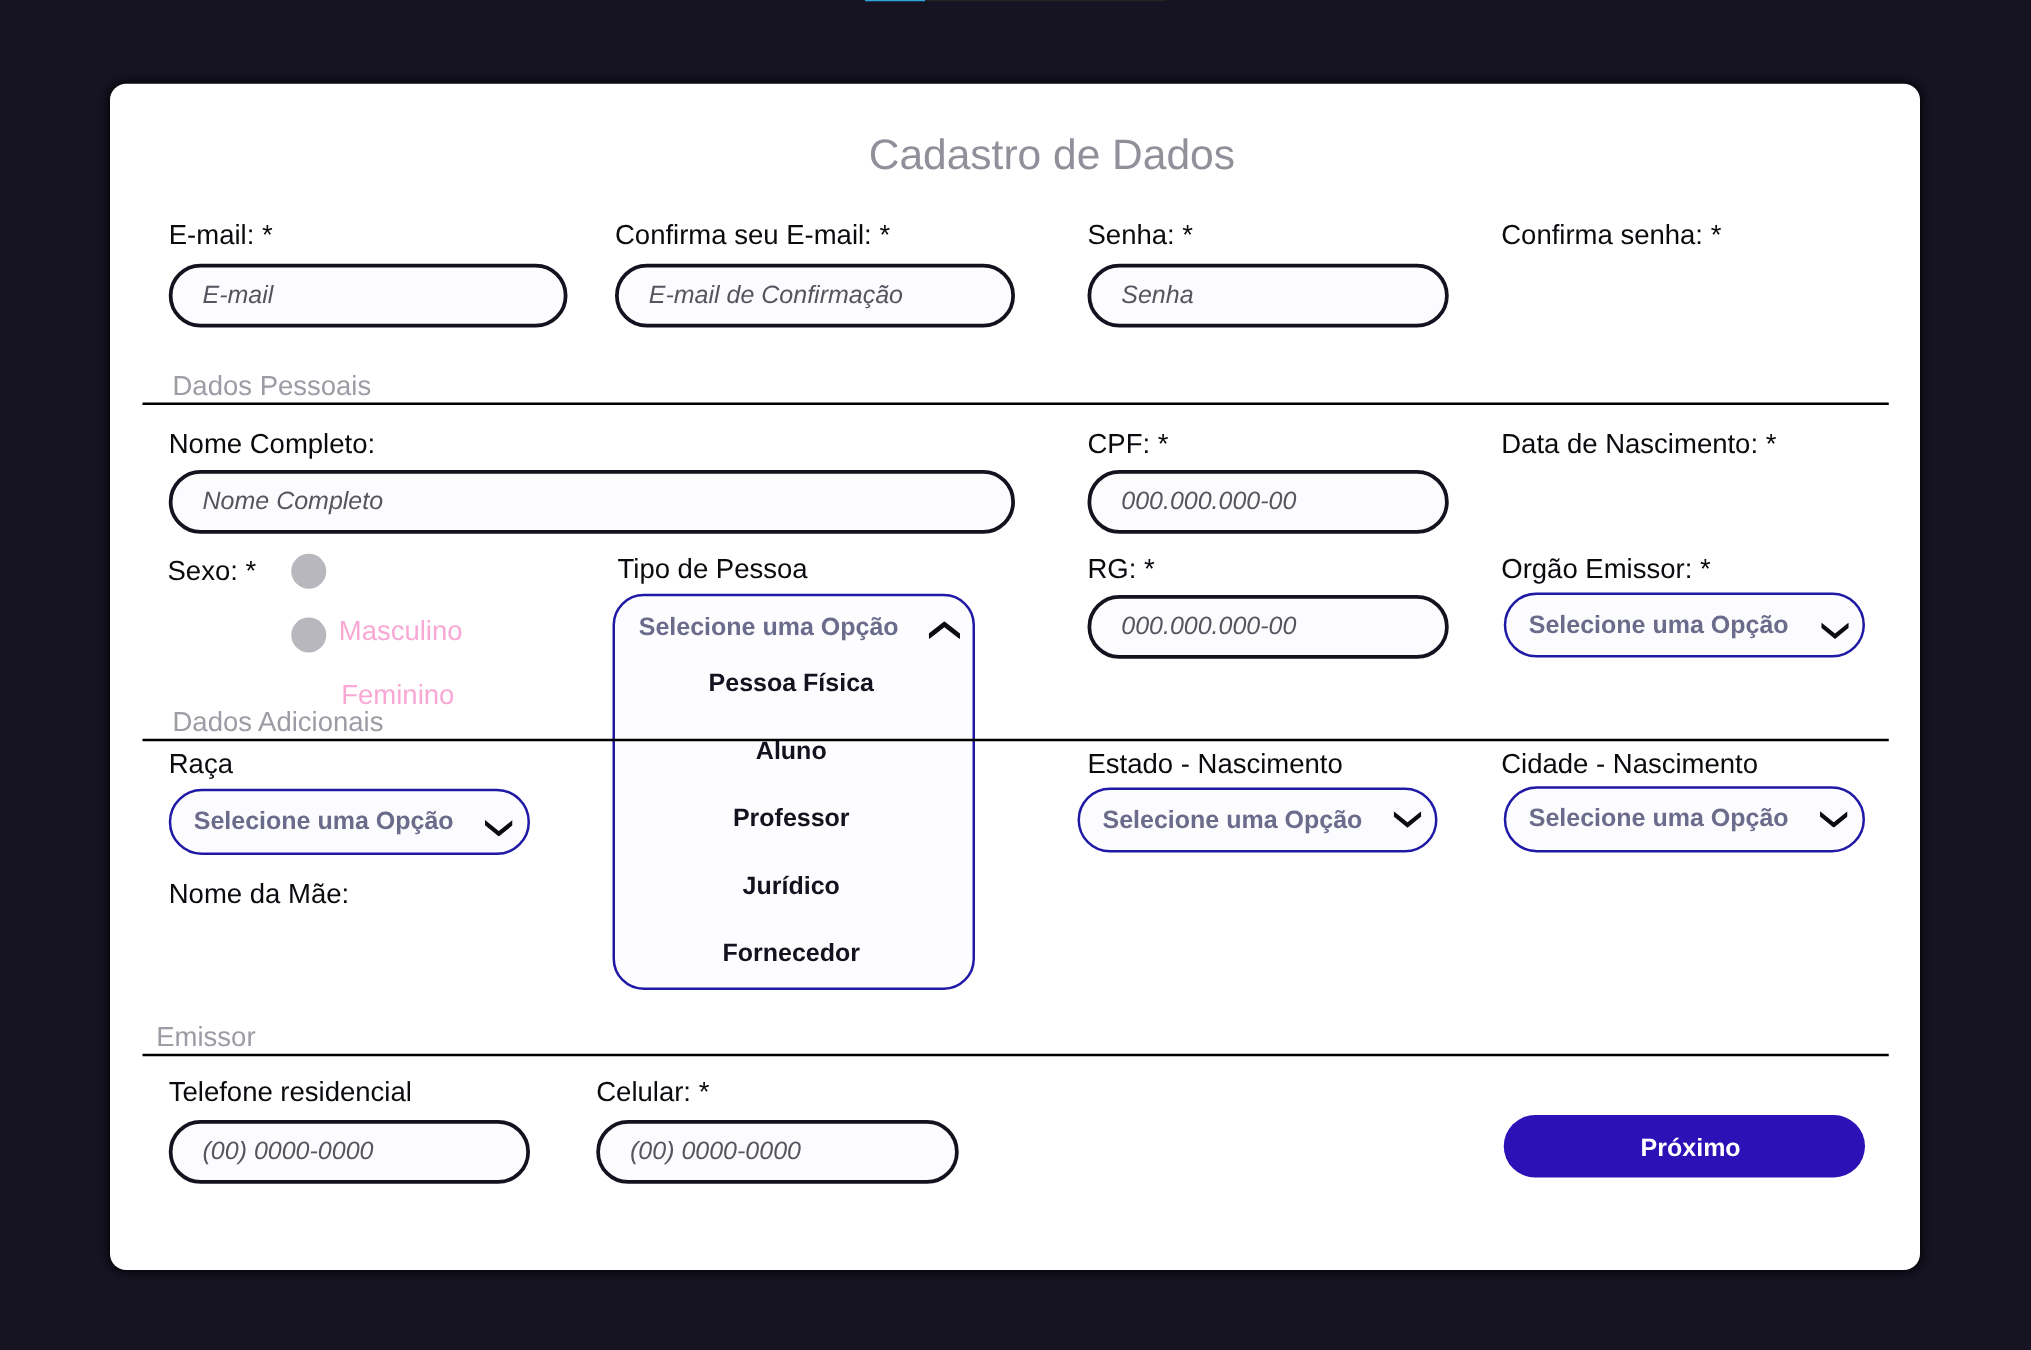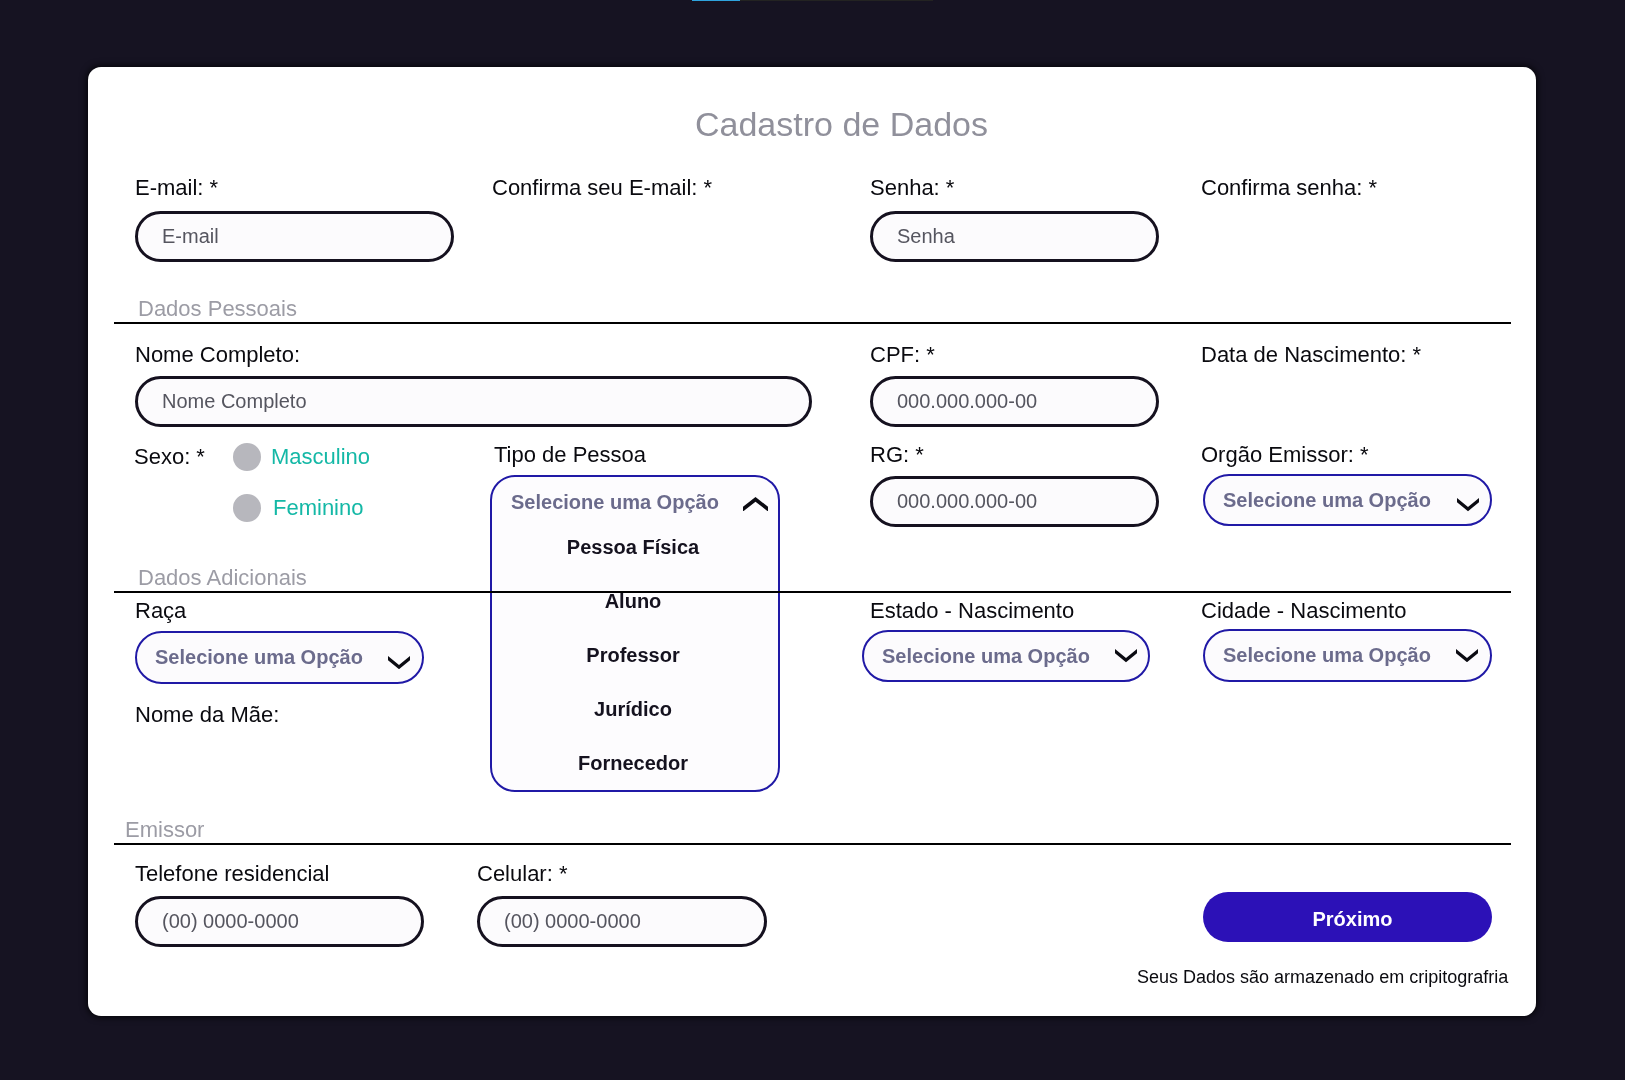--- a/index.html
+++ b/index.html
@@ -26,41 +26,41 @@
 
   
   .lbl{position:absolute;font-size:22px;font-weight:400;color:#0a0a0f;
        line-height:26px;white-space:nowrap;}
 
   
   .pill{position:absolute;box-sizing:border-box;height:51px;
         border:3px solid #15111f;border-radius:26px;background:#fcfbfd;
         display:flex;align-items:center;}
   .pill .ph{font-size:20px;color:#55555f;padding-left:24px;white-space:nowrap;
-            line-height:23px;}
+            line-height:23px;font-style:italic;}
 
   
   .sel{position:absolute;box-sizing:border-box;height:52px;
        border:2.7px solid #2019a6;border-radius:28px;background:#fcfbfd;
        display:flex;align-items:center;justify-content:space-between;}
   .sel .ph{font-size:20px;font-weight:700;color:#6b6b8c;padding-left:18px;
            white-space:nowrap;line-height:23px;}
   .sel .chev{padding-right:11px;display:flex;align-items:center;
              position:relative;top:3px;}
 
   
   .sect{position:absolute;left:114px;width:1397px;height:0;
         border-bottom:2px solid #000000;z-index:40;}
   .sect-label{position:absolute;bottom:0px;font-size:22px;
               color:#9c9ca5;line-height:26px;white-space:nowrap;}
 
   
   .radio{position:absolute;width:28px;height:28px;border-radius:50%;background:#b7b7bd;}
-  .radio-lbl{position:absolute;font-size:22px;color:#14b8a6;line-height:26px;
-             white-space:nowrap;}
+  .radio-lbl{position:absolute;font-size:22px;color:#f9a8d4;line-height:26px;
+             white-space:nowrap;margin-top:48px;}
 
   
   .dd{position:absolute;left:490px;top:475px;width:290px;height:317px;
       box-sizing:border-box;border:2px solid #2019a6;border-radius:25px;
       background:#fdfcfe;z-index:30;}
   .dd-head{position:absolute;left:0;top:0;width:100%;height:46px;
            display:flex;align-items:center;justify-content:space-between;}
   .dd-head .ph{font-size:20px;font-weight:700;color:#6b6b8c;padding-left:19px;
                white-space:nowrap;line-height:23px;position:relative;top:2px;}
   .dd-head .chev{padding-right:10px;display:flex;align-items:center;
@@ -91,20 +91,23 @@
   <div class="card"></div>
 
   <div class="page-title">Cadastro de Dados</div>
 
   <div class="lbl" style="left:135px;top:175px">E-mail: *</div>
   <div class="pill" style="left:135px;top:211px;width:319px">
     <span class="ph">E-mail</span>
   </div>
 
   <div class="lbl" style="left:492px;top:175px">Confirma seu E-mail: *</div>
+  <div class="pill" style="left:492px;top:211px;width:320px">
+    <span class="ph">E-mail de Confirmação</span>
+  </div>
 
   <div class="lbl" style="left:870px;top:175px">Senha: *</div>
   <div class="pill" style="left:870px;top:211px;width:289px">
     <span class="ph">Senha</span>
   </div>
 
   <div class="lbl" style="left:1201px;top:175px">Confirma senha: *</div>
 
   <div class="sect" style="top:322px">
     <span class="sect-label" style="left:24px">Dados Pessoais</span>
@@ -190,21 +193,20 @@
     <span class="ph">(00) 0000-0000</span>
   </div>
 
   <div class="lbl" style="left:477px;top:861px">Celular: *</div>
   <div class="pill" style="left:477px;top:896px;width:290px">
     <span class="ph">(00) 0000-0000</span>
   </div>
 
   <button class="btn">Próximo</button>
 
-  <div class="footnote">Seus Dados são armazenado em cripitografria</div>
 
   <div class="dd">
     <div class="dd-head">
       <span class="ph">Selecione uma Opção</span>
       <span class="chev">
         <svg width="25" height="14.5" viewBox="0 0 25 14.5">
             <path d="M0 14.5 L12.5 4.7 L25 14.5 L25 9.8 L12.5 0 L0 9.8 Z" fill="#0b0b12"></path>
           </svg>
       </span>
     </div>

